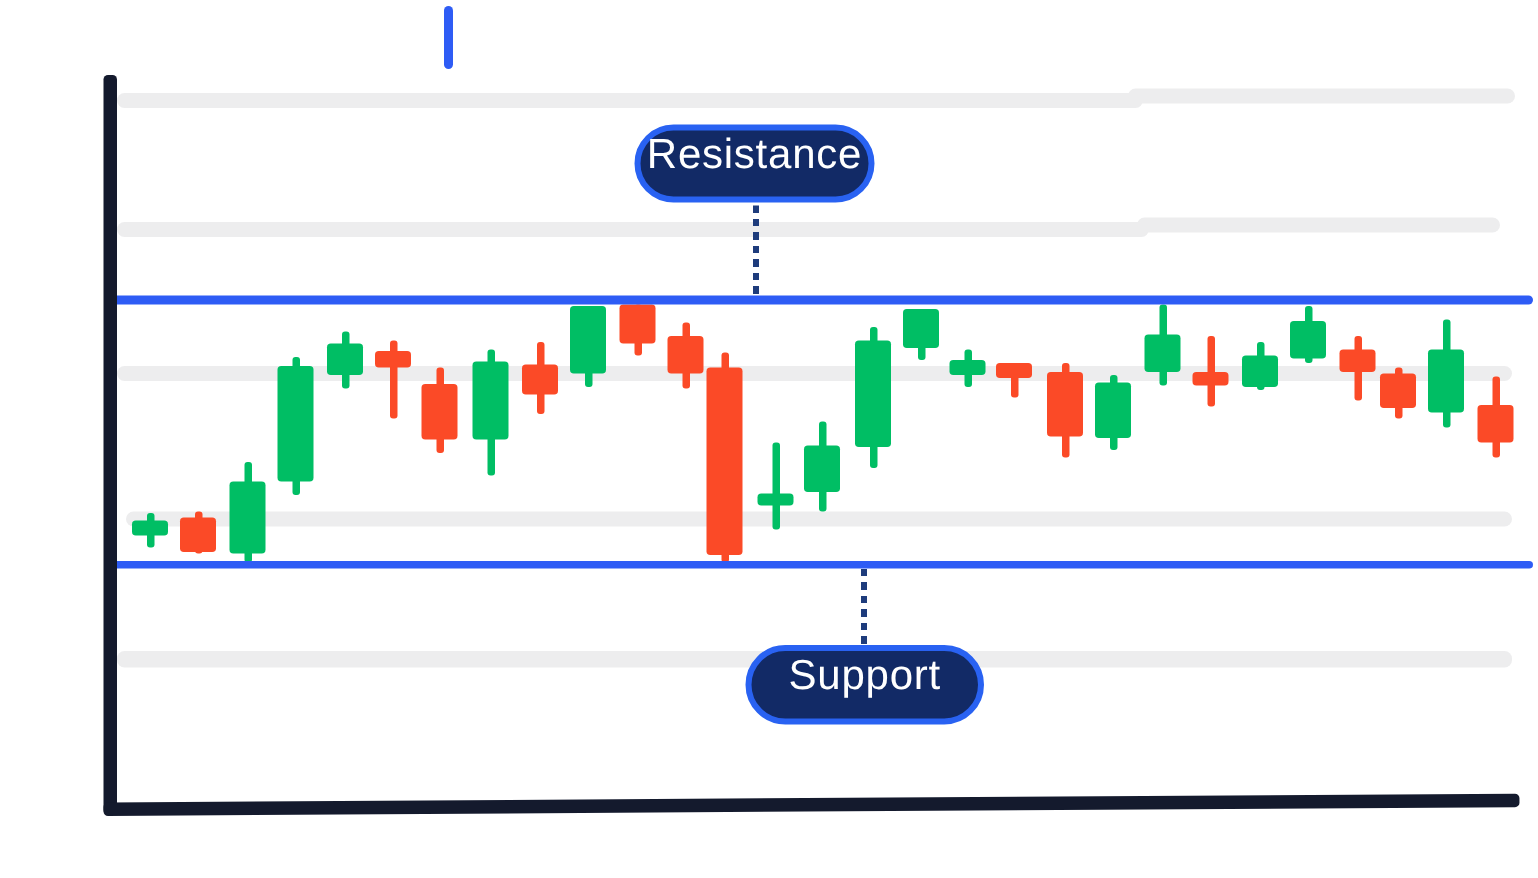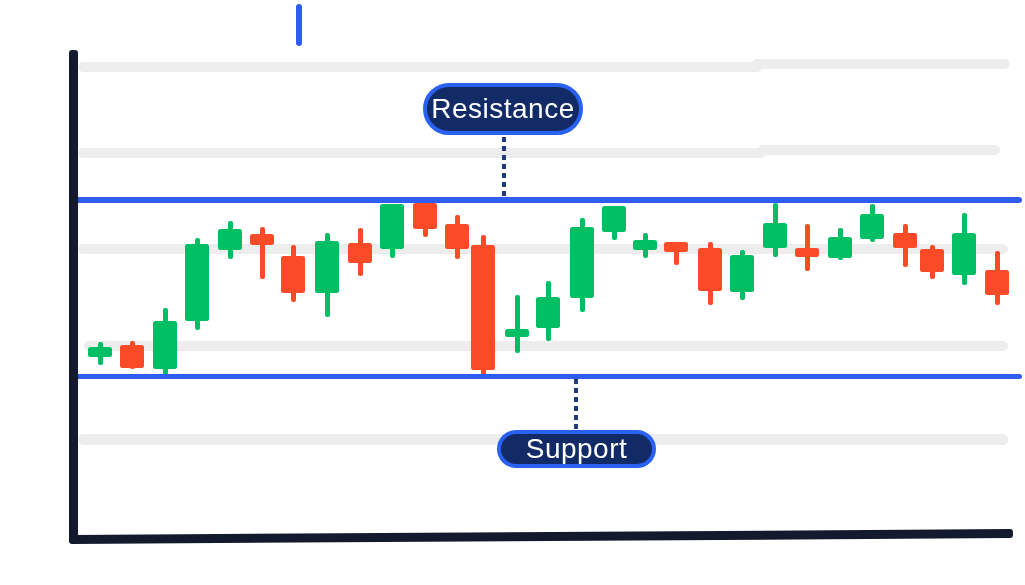--- a/index.html
+++ b/index.html
@@ -10,21 +10,21 @@
   .abs{position:absolute;}
   .gridline{position:absolute;height:10px;border-radius:5px;background:#ededee;}
   .axis{position:absolute;background:#141a2d;}
   .level-line{position:absolute;height:5.5px;border-radius:3px;background:#2e5cf5;}
   .tick{position:absolute;width:6px;border-radius:3px;background:#2e5cf5;}
   .wick{position:absolute;width:5px;border-radius:2px;}
   .body{position:absolute;width:24px;border-radius:2.5px;}
   .connector{position:absolute;width:4px;
     background:repeating-linear-gradient(to bottom,#1e3c7c 0 5px,transparent 5px 9px);}
   .pill{
-    position:absolute;display:flex;align-items:center;justify-content:center;
+    position:absolute;display:flex;justify-content:center;
     background:#122a66;border:4px solid #2962f2;border-radius:29px;
     color:#ffffff;font-size:28px;letter-spacing:0.5px;cursor:pointer;box-sizing:border-box;
   }
 </style>
 </head>
 <body>
 
 <div id="stage">
 
   <div class="gridline" style="left:78px;top:62px;width:684px;"></div>
@@ -103,17 +103,17 @@
 
   <div class="axis" style="left:69px;top:50px;width:8.5px;height:493px;border-radius:3px;"></div>
   <div class="axis" style="left:69px;top:534.5px;width:944px;height:9px;border-radius:3px;transform:rotate(-0.36deg);transform-origin:0 50%;"></div>
 
   <div class="connector" style="left:501.5px;top:137px;height:62px;"></div>
   <div class="connector" style="left:573.5px;top:379px;height:52px;"></div>
 
   <div class="pill" style="left:423px;top:83px;width:160px;height:52px;">
     <span>Resistance</span>
   </div>
-  <div class="pill" style="left:497px;top:430px;width:159px;height:38px;">
+  <div class="pill" style="left:497px;top:430px;width:159px;height:53px;">
     <span>Support</span>
   </div>
 
 </div>
 
 </body></html>

